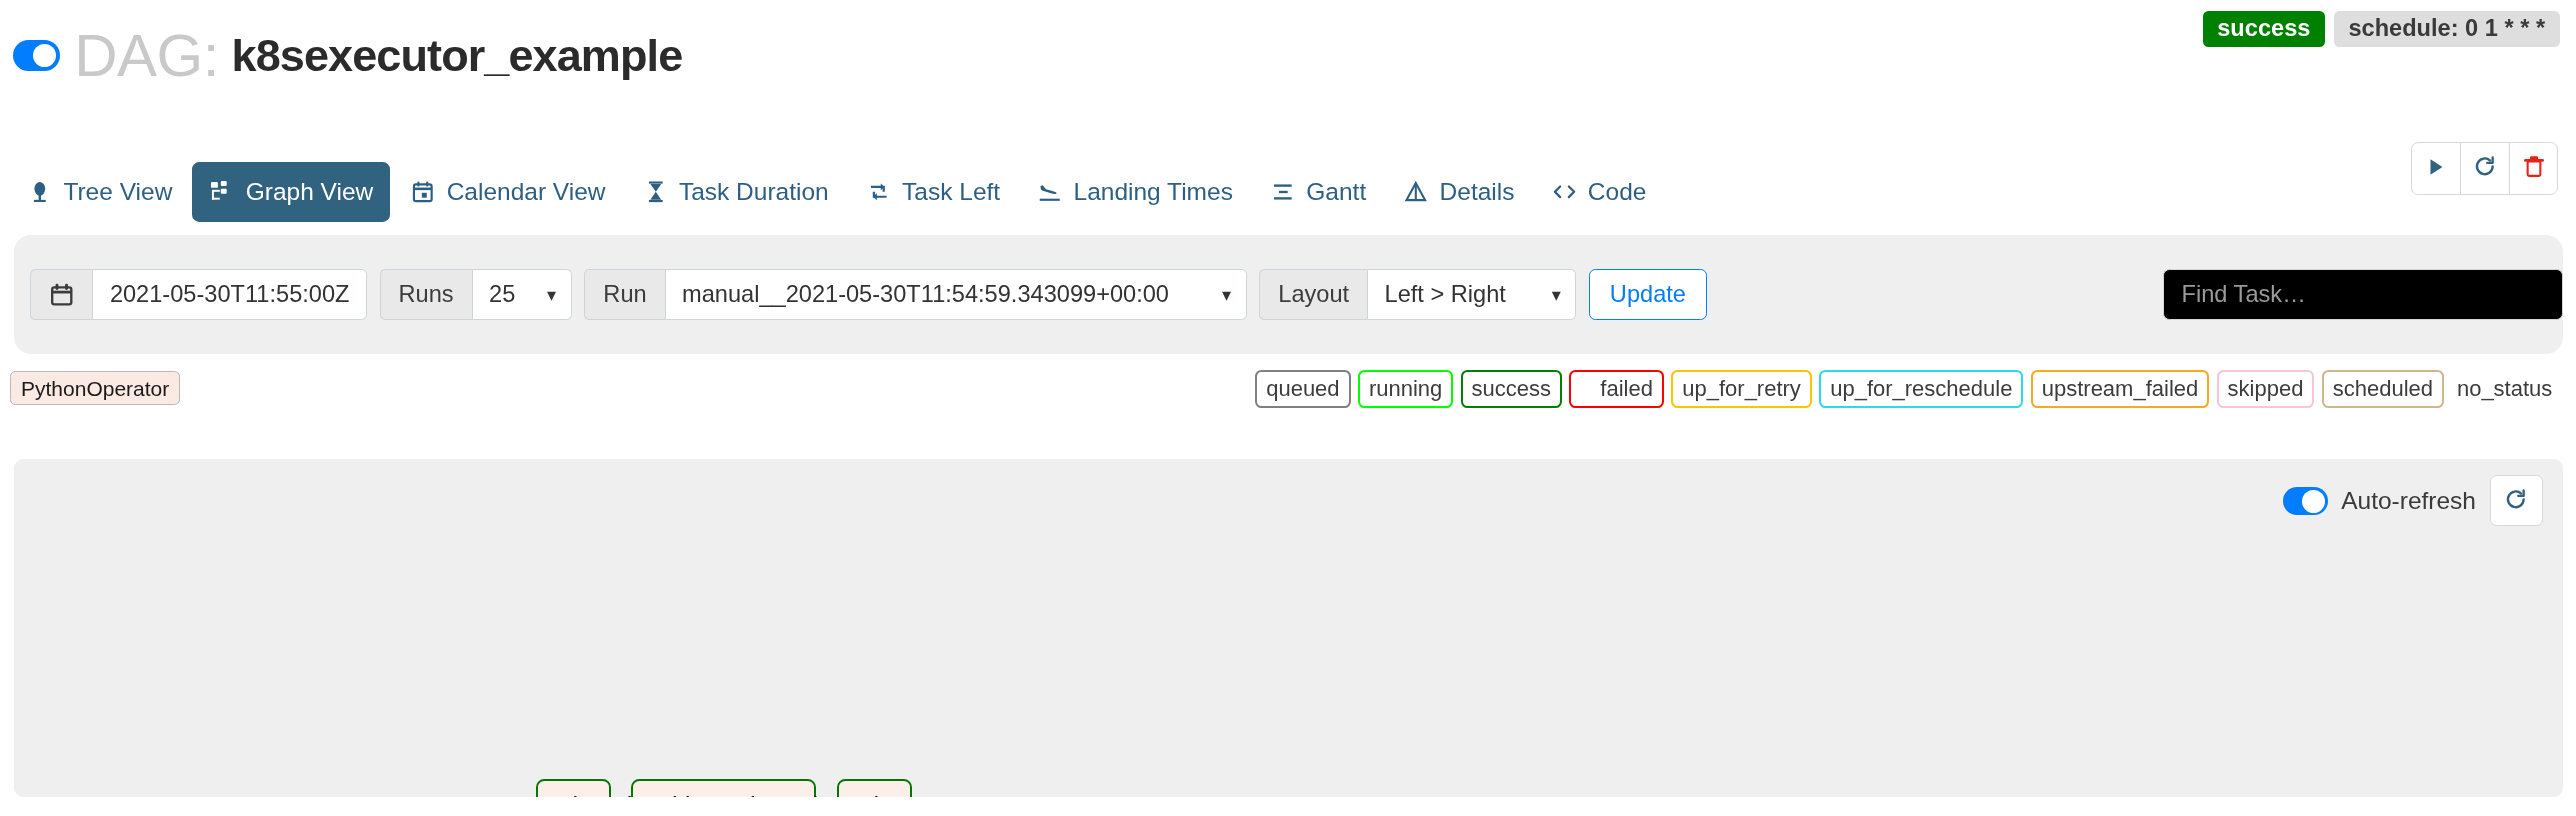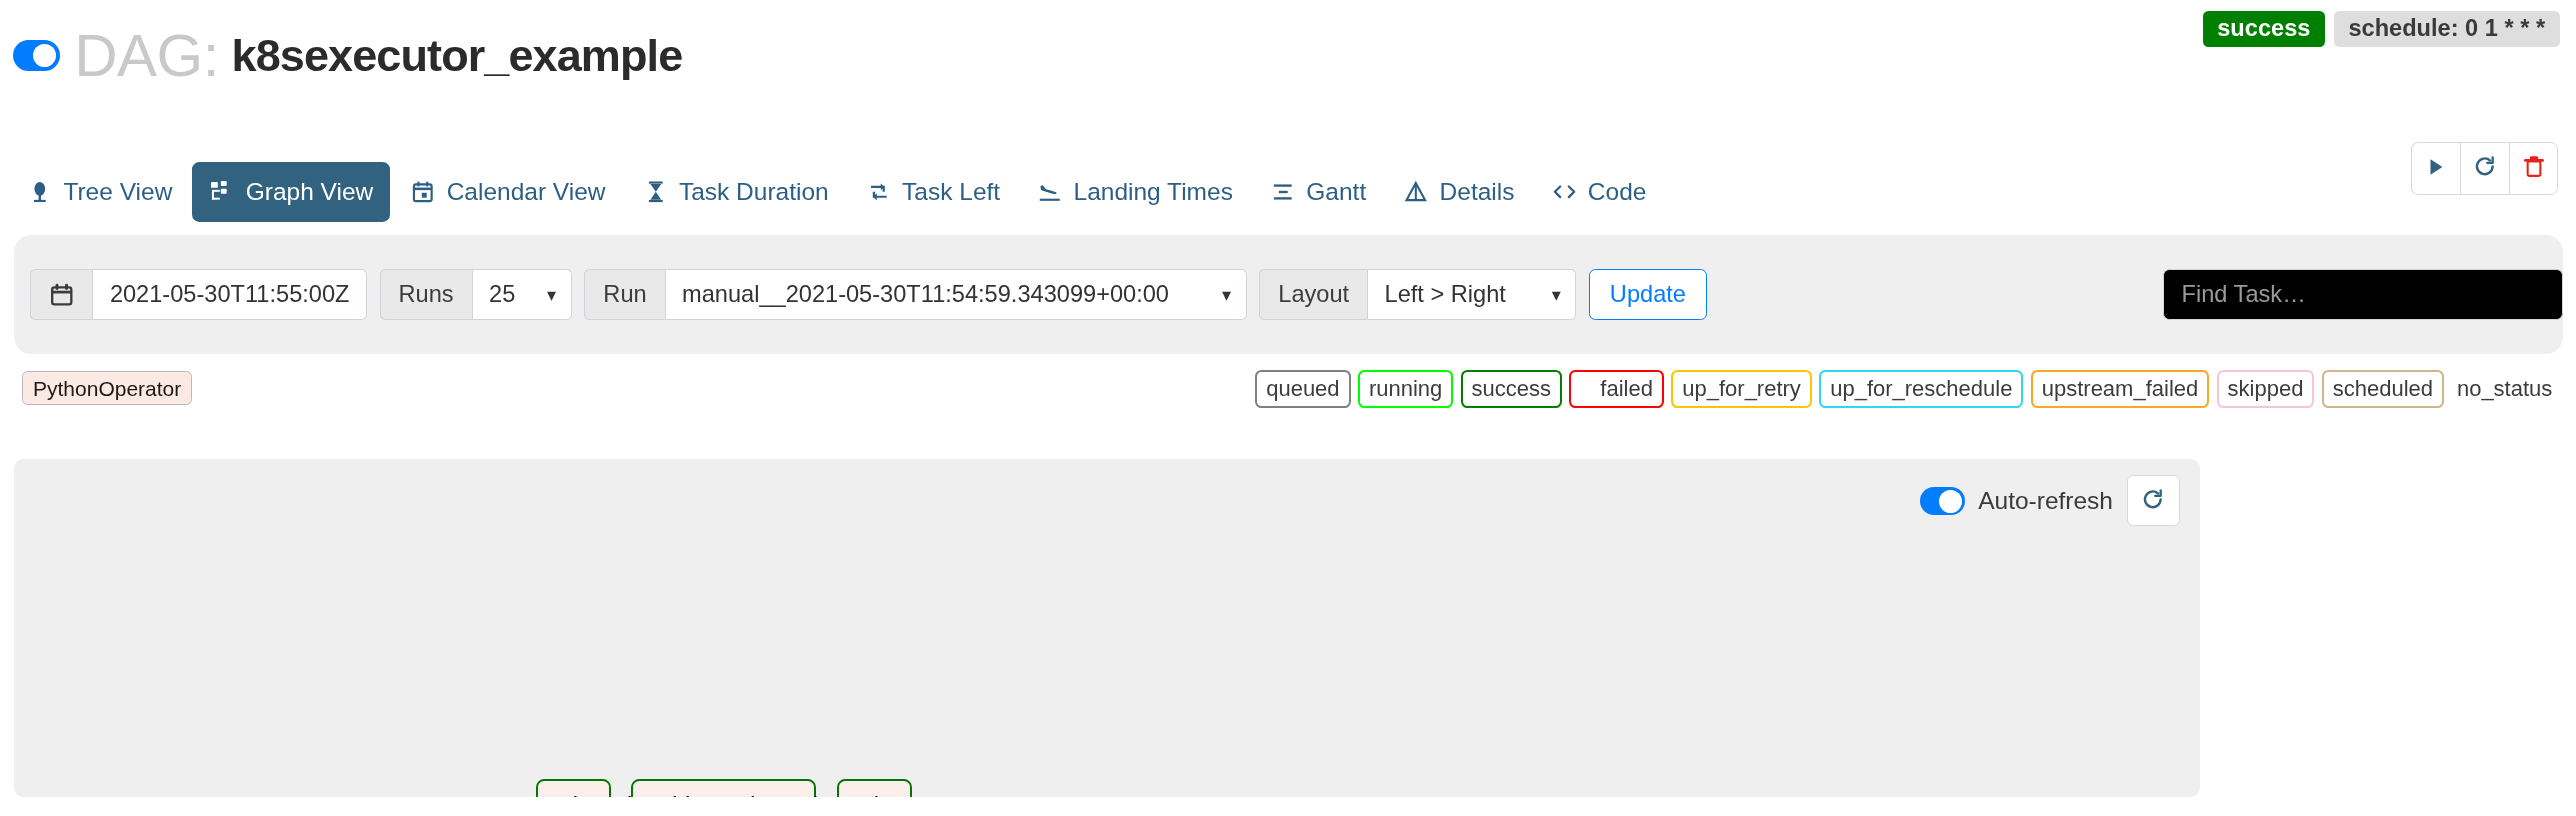--- a/index.html
+++ b/index.html
@@ -110,42 +110,42 @@
   .find-task {
     position: absolute; right: 0; top: 34px;
     width: 400px; height: 51px; background: #000000;
     border: 0.9px solid #d5d5d5; border-radius: 6.4px;
     display: flex; align-items: center; padding: 0 18px;
     color: #9a9a9a; font-size: 23.6px;
   }
 
   
   .legend-row {
-    position: absolute; left: 12px; top: 364px; right: 0; height: 64px;
+    position: absolute; left: 0; top: 364px; right: 0; height: 64px;
   }
   .op-badge {
     position: absolute; left: 10px; top: 7.3px;
     border: 0.9px solid #b9b9b9; border-radius: 5.5px;
     background: #fbe9e3; color: #1a1a1a;
     font-size: 21px; padding: 4.5px 10px; line-height: 1.1;
   }
   .status-legend {
     position: absolute; right: 12.7px; top: 5.5px;
     display: flex; align-items: center; gap: 7.3px;
   }
   .st-chip {
     border-radius: 6.4px; background: #fff; color: #3c3c3c;
     font-size: 22px; padding: 4.5px 9px; line-height: 1.15;
     border: 2.7px solid transparent; white-space: nowrap;
   }
   .st-chip.plain { border-color: transparent; padding-left: 3.6px; }
 
   
   .graph-panel {
-    position: absolute; left: 13.6px; top: 459px; width: 2186px; height: 338px;
+    position: absolute; left: 13.6px; top: 459px; width: 2549px; height: 338px;
     background: #efefef; border-radius: 9px; overflow: hidden;
   }
   .refresh-bar {
     position: absolute; right: 20px; top: 16.4px;
     display: flex; align-items: center; gap: 13.6px;
   }
   .ar-toggle {
     width: 45px; height: 28px; border-radius: 14.5px; background: #027dfd;
     position: relative; flex: 0 0 auto;
   }

